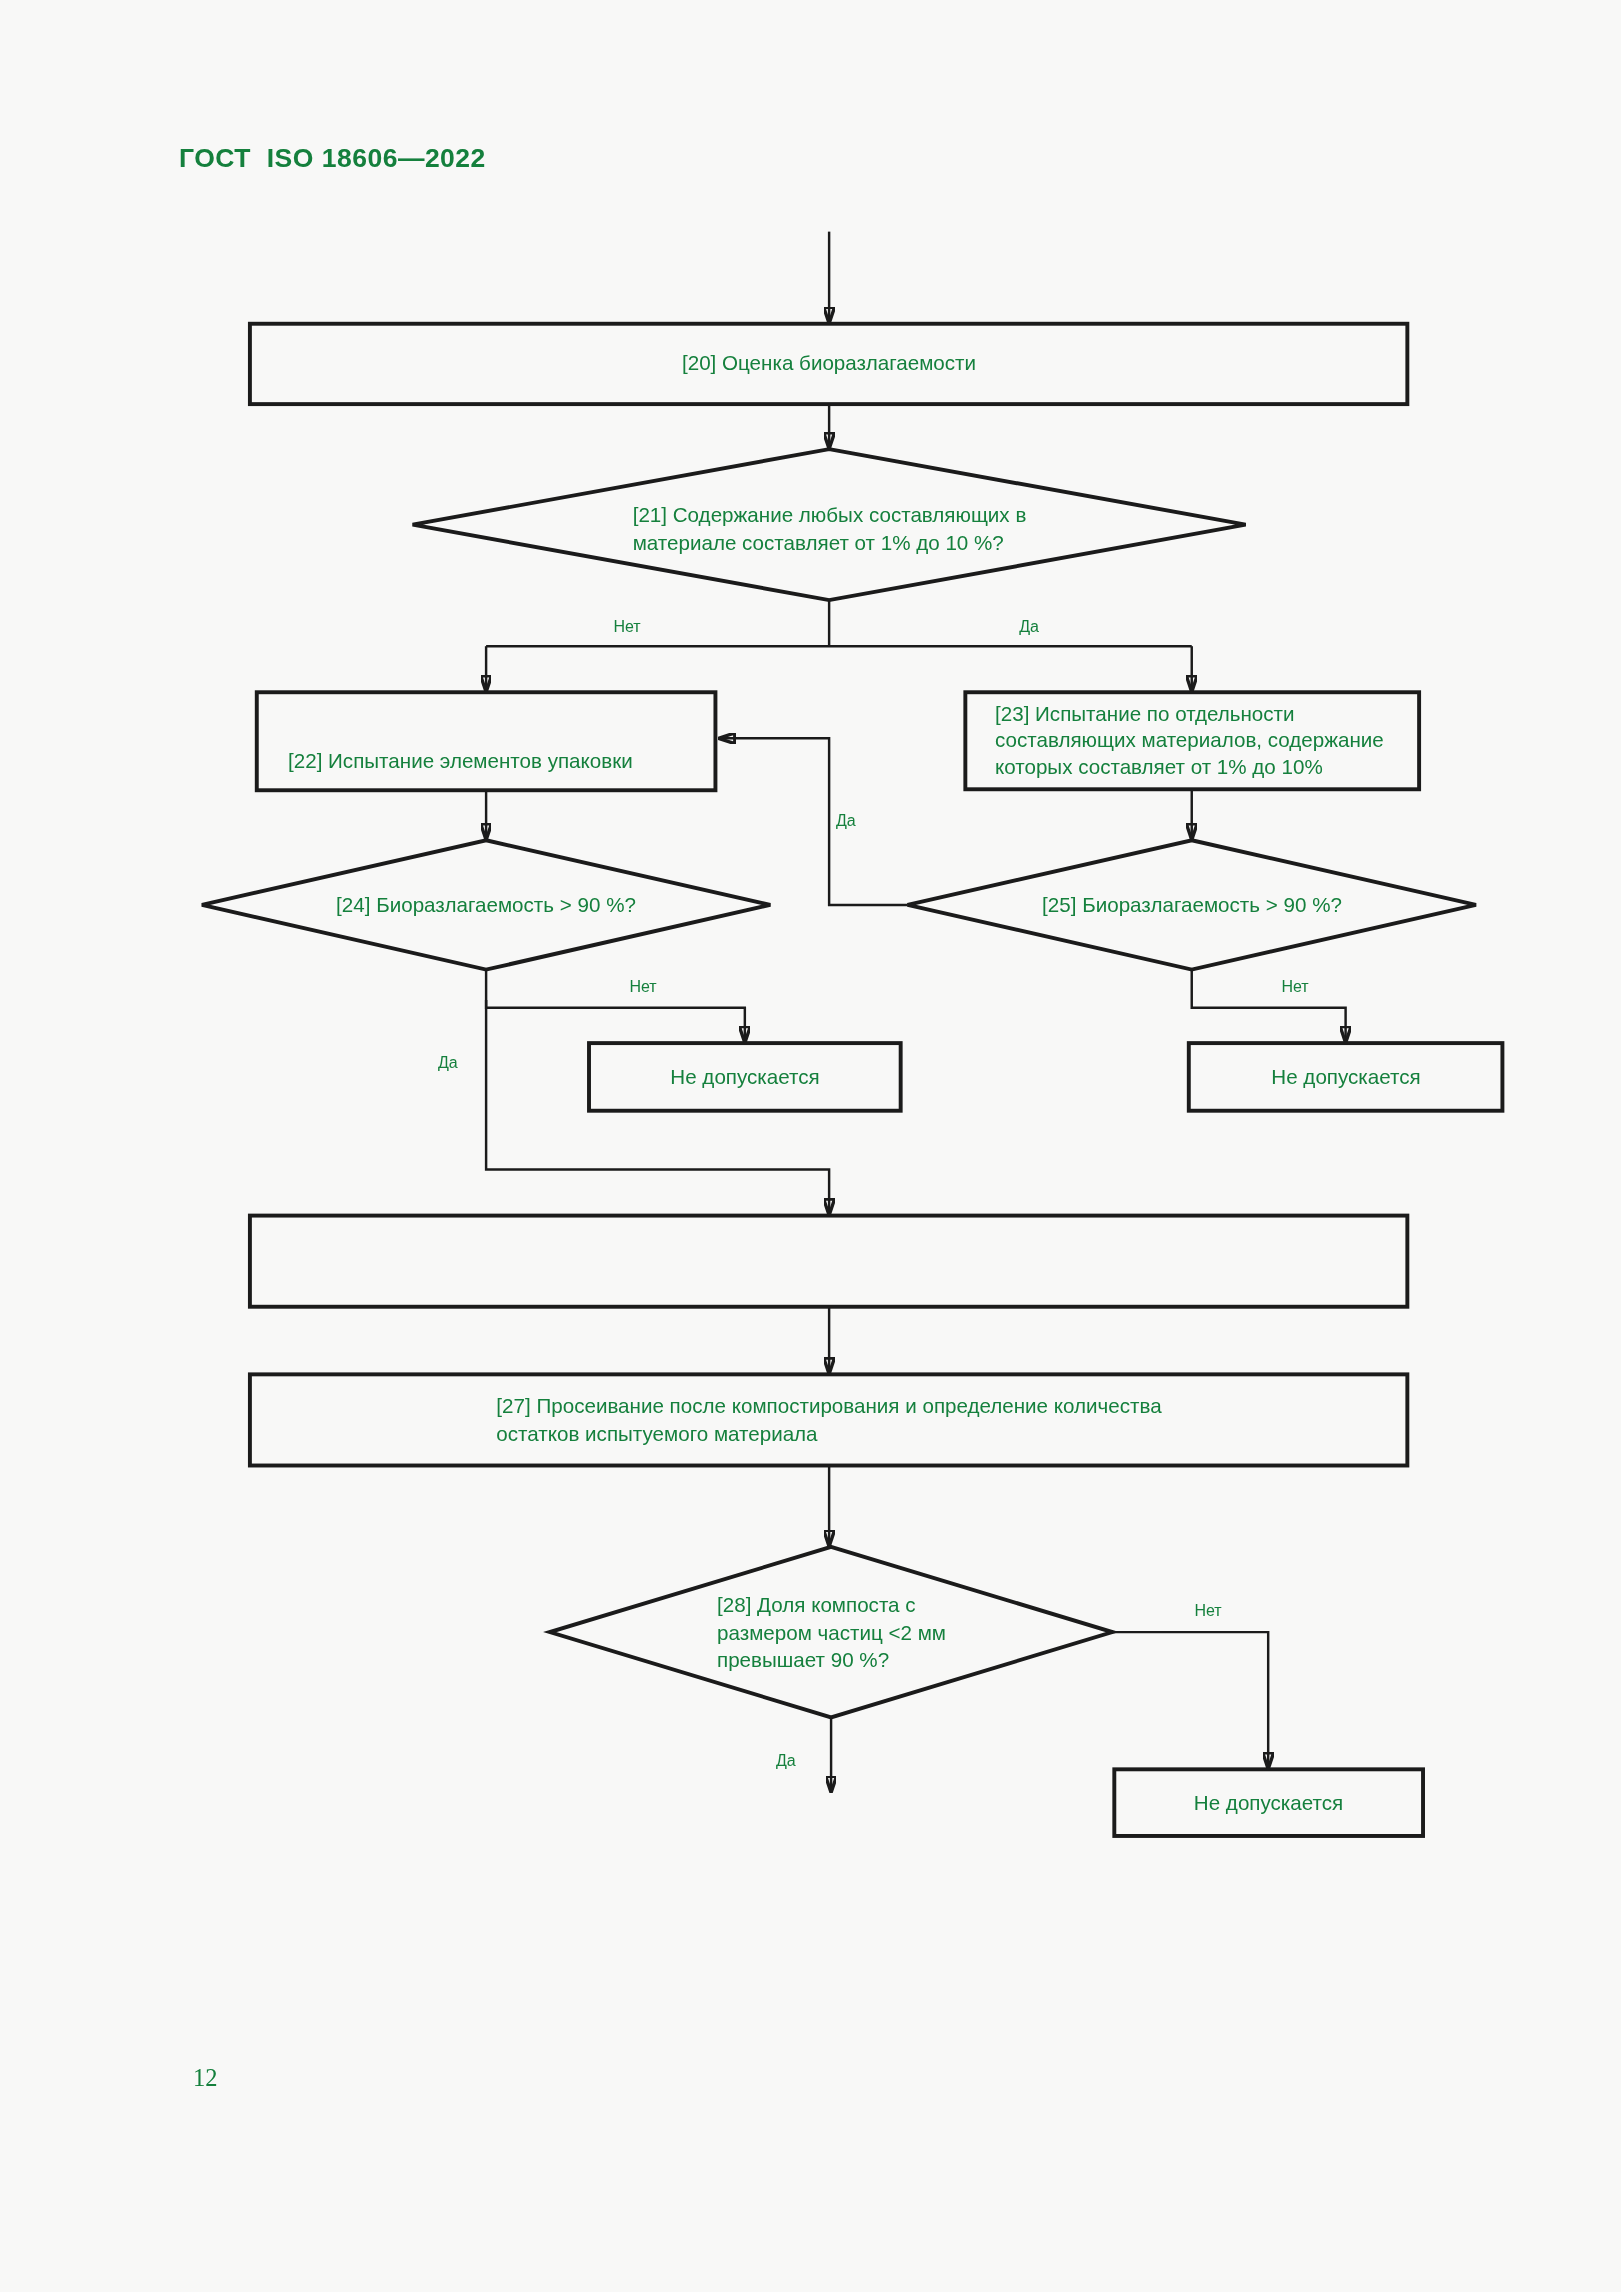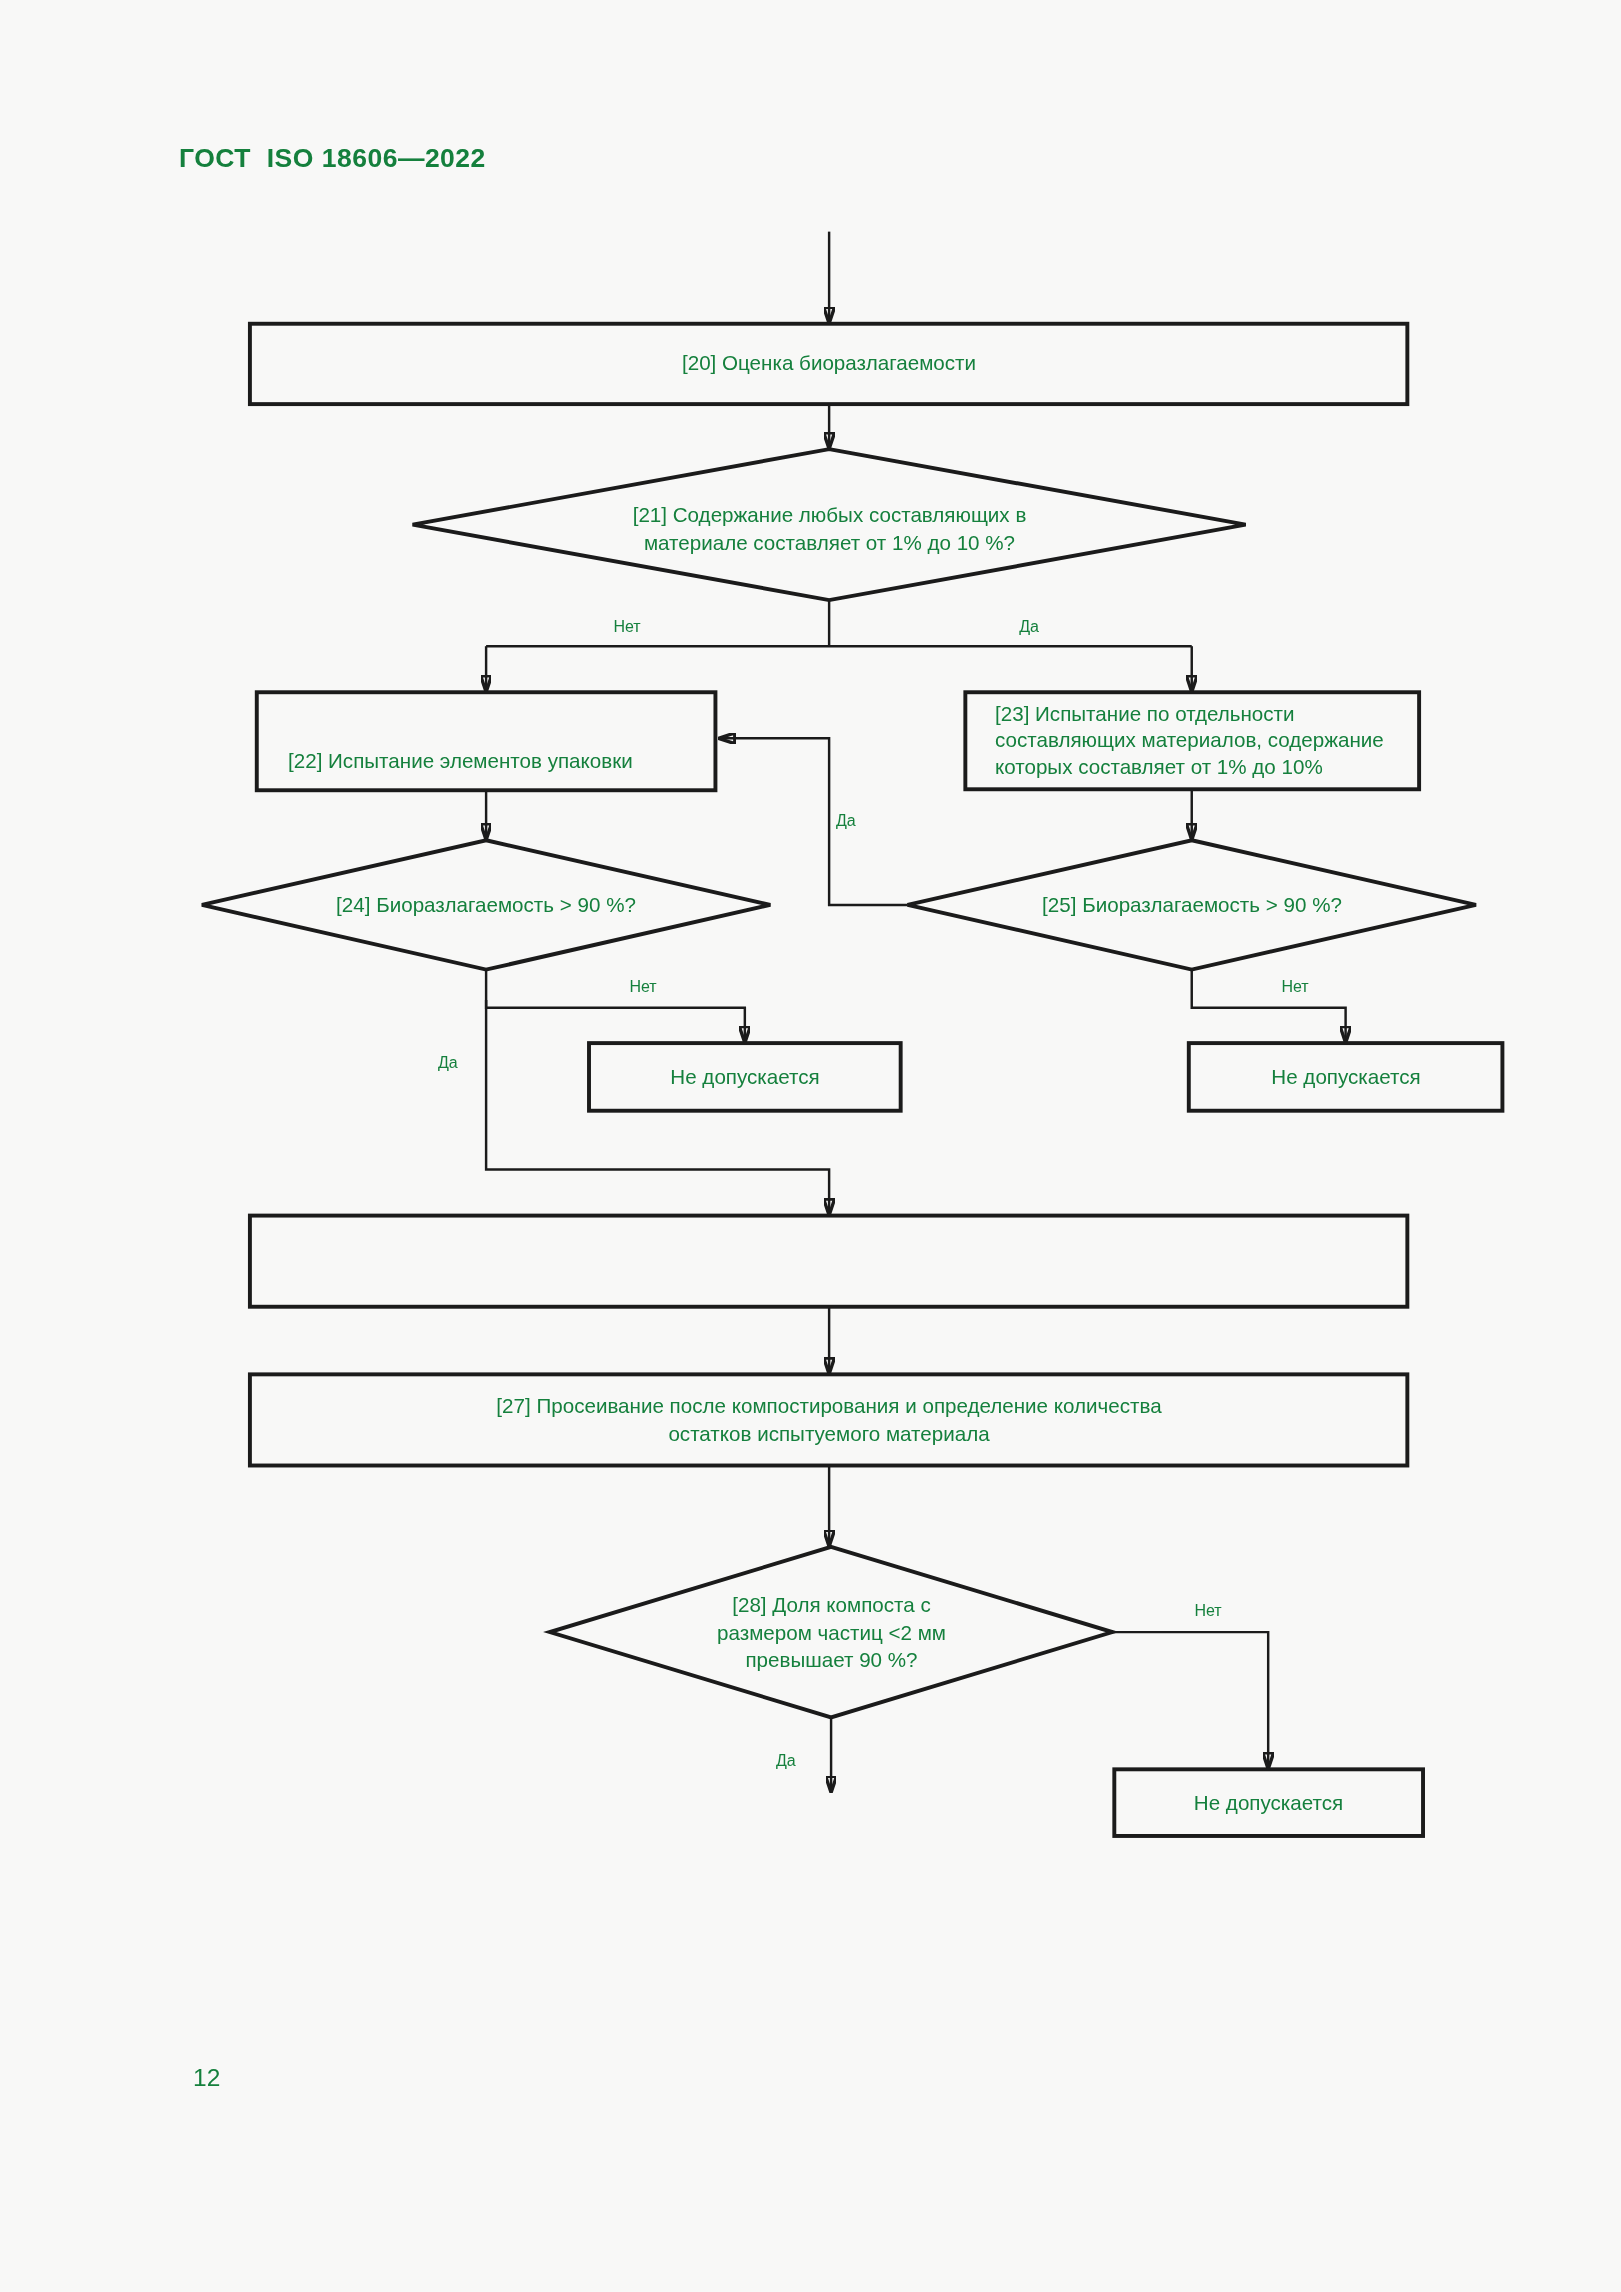--- a/index.html
+++ b/index.html
@@ -16,35 +16,36 @@
   #wires path { stroke-width:2.5; }
   #wires rect, #wires polygon { stroke-width:4; }
   .t {
     position:absolute;
     font-size:20.6px; line-height:27.4px;
     display:flex; align-items:center; justify-content:center;
     text-align:center;
     white-space:pre-line;
   }
   .t.leftpad { justify-content:flex-start; text-align:left; }
-  .blk { text-align:center; white-space:pre-line; }
+  .blk { text-align:left; white-space:pre-line; }
   .lbl {
     position:absolute;
     font-size:16px; line-height:23.5px;
     white-space:pre;
   }
   .lbl.cx { transform:translateX(-50%); }
   #header {
     position:absolute; left:179px; top:143px;
     font-size:26.5px; font-weight:bold; white-space:pre;
     letter-spacing:0.5px;
   }
   #pagenum {
     position:absolute; left:193px; top:2064px;
     font-size:24.5px;
+    font-family:Liberation Serif, serif;
   }
   .lh27 { line-height:26.5px; }
 </style>
 </head>
 <body>
 
 <div id="page">
 
   <div id="header">ГОСТ  ISO 18606—2022</div>
 

